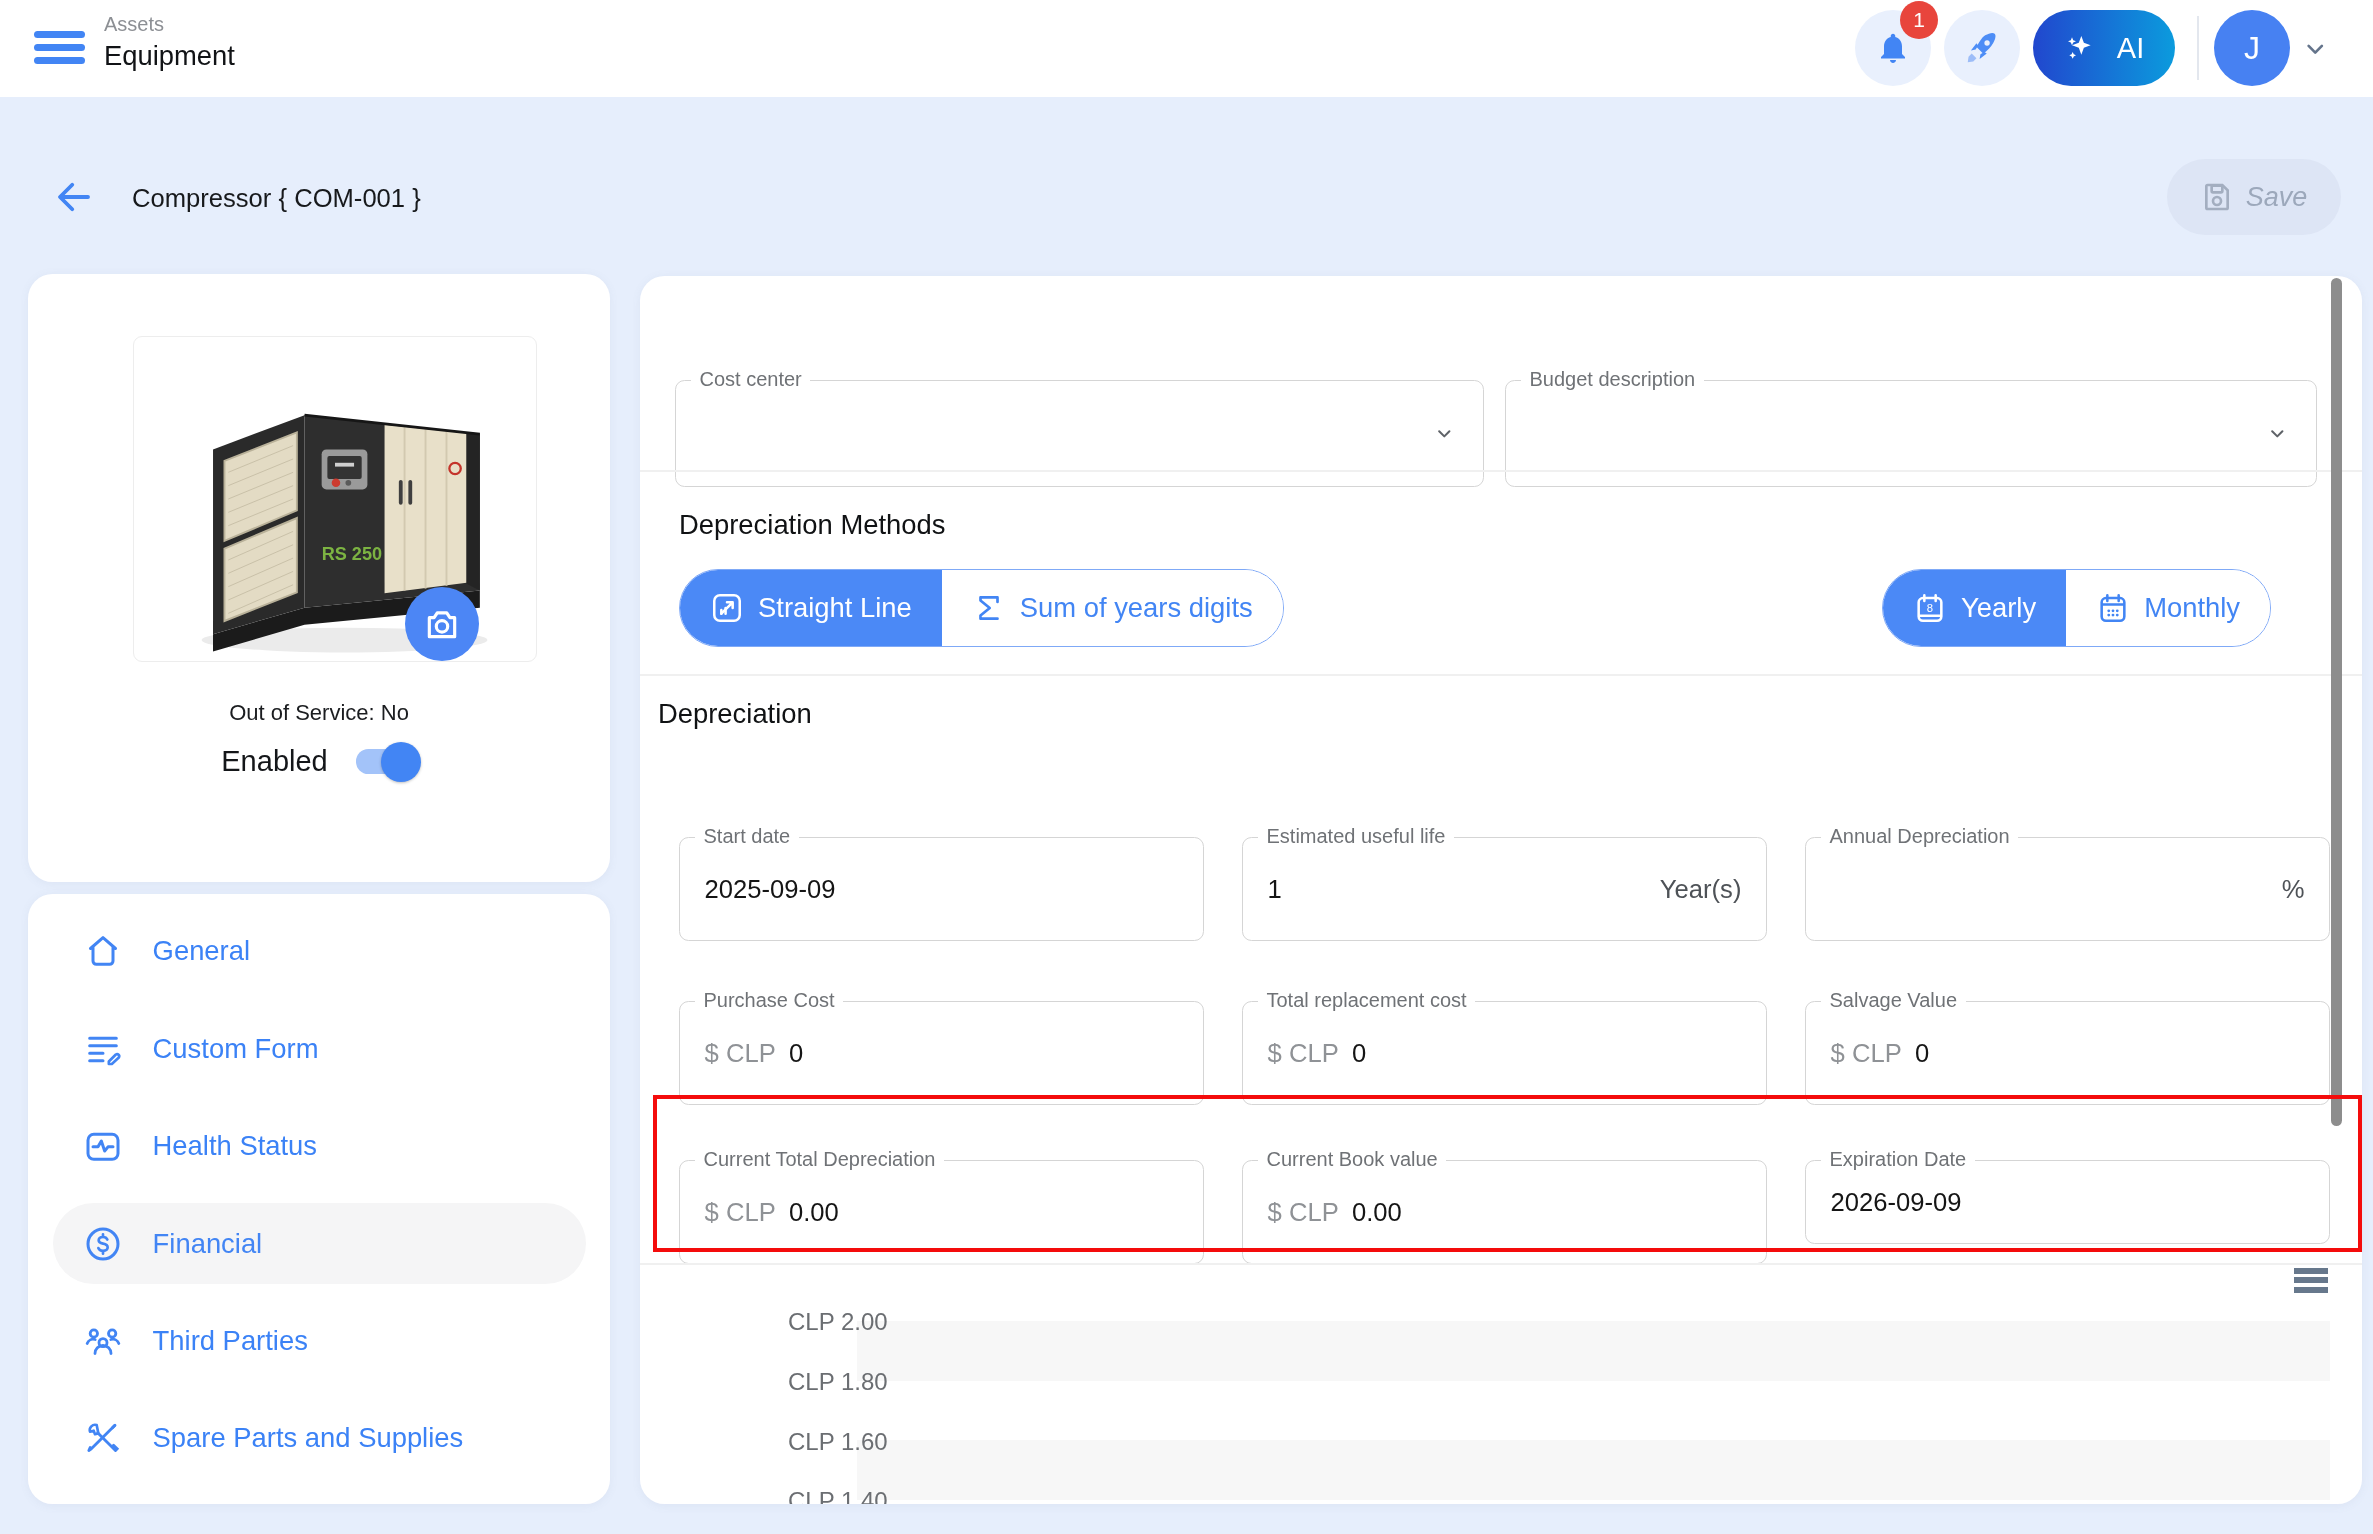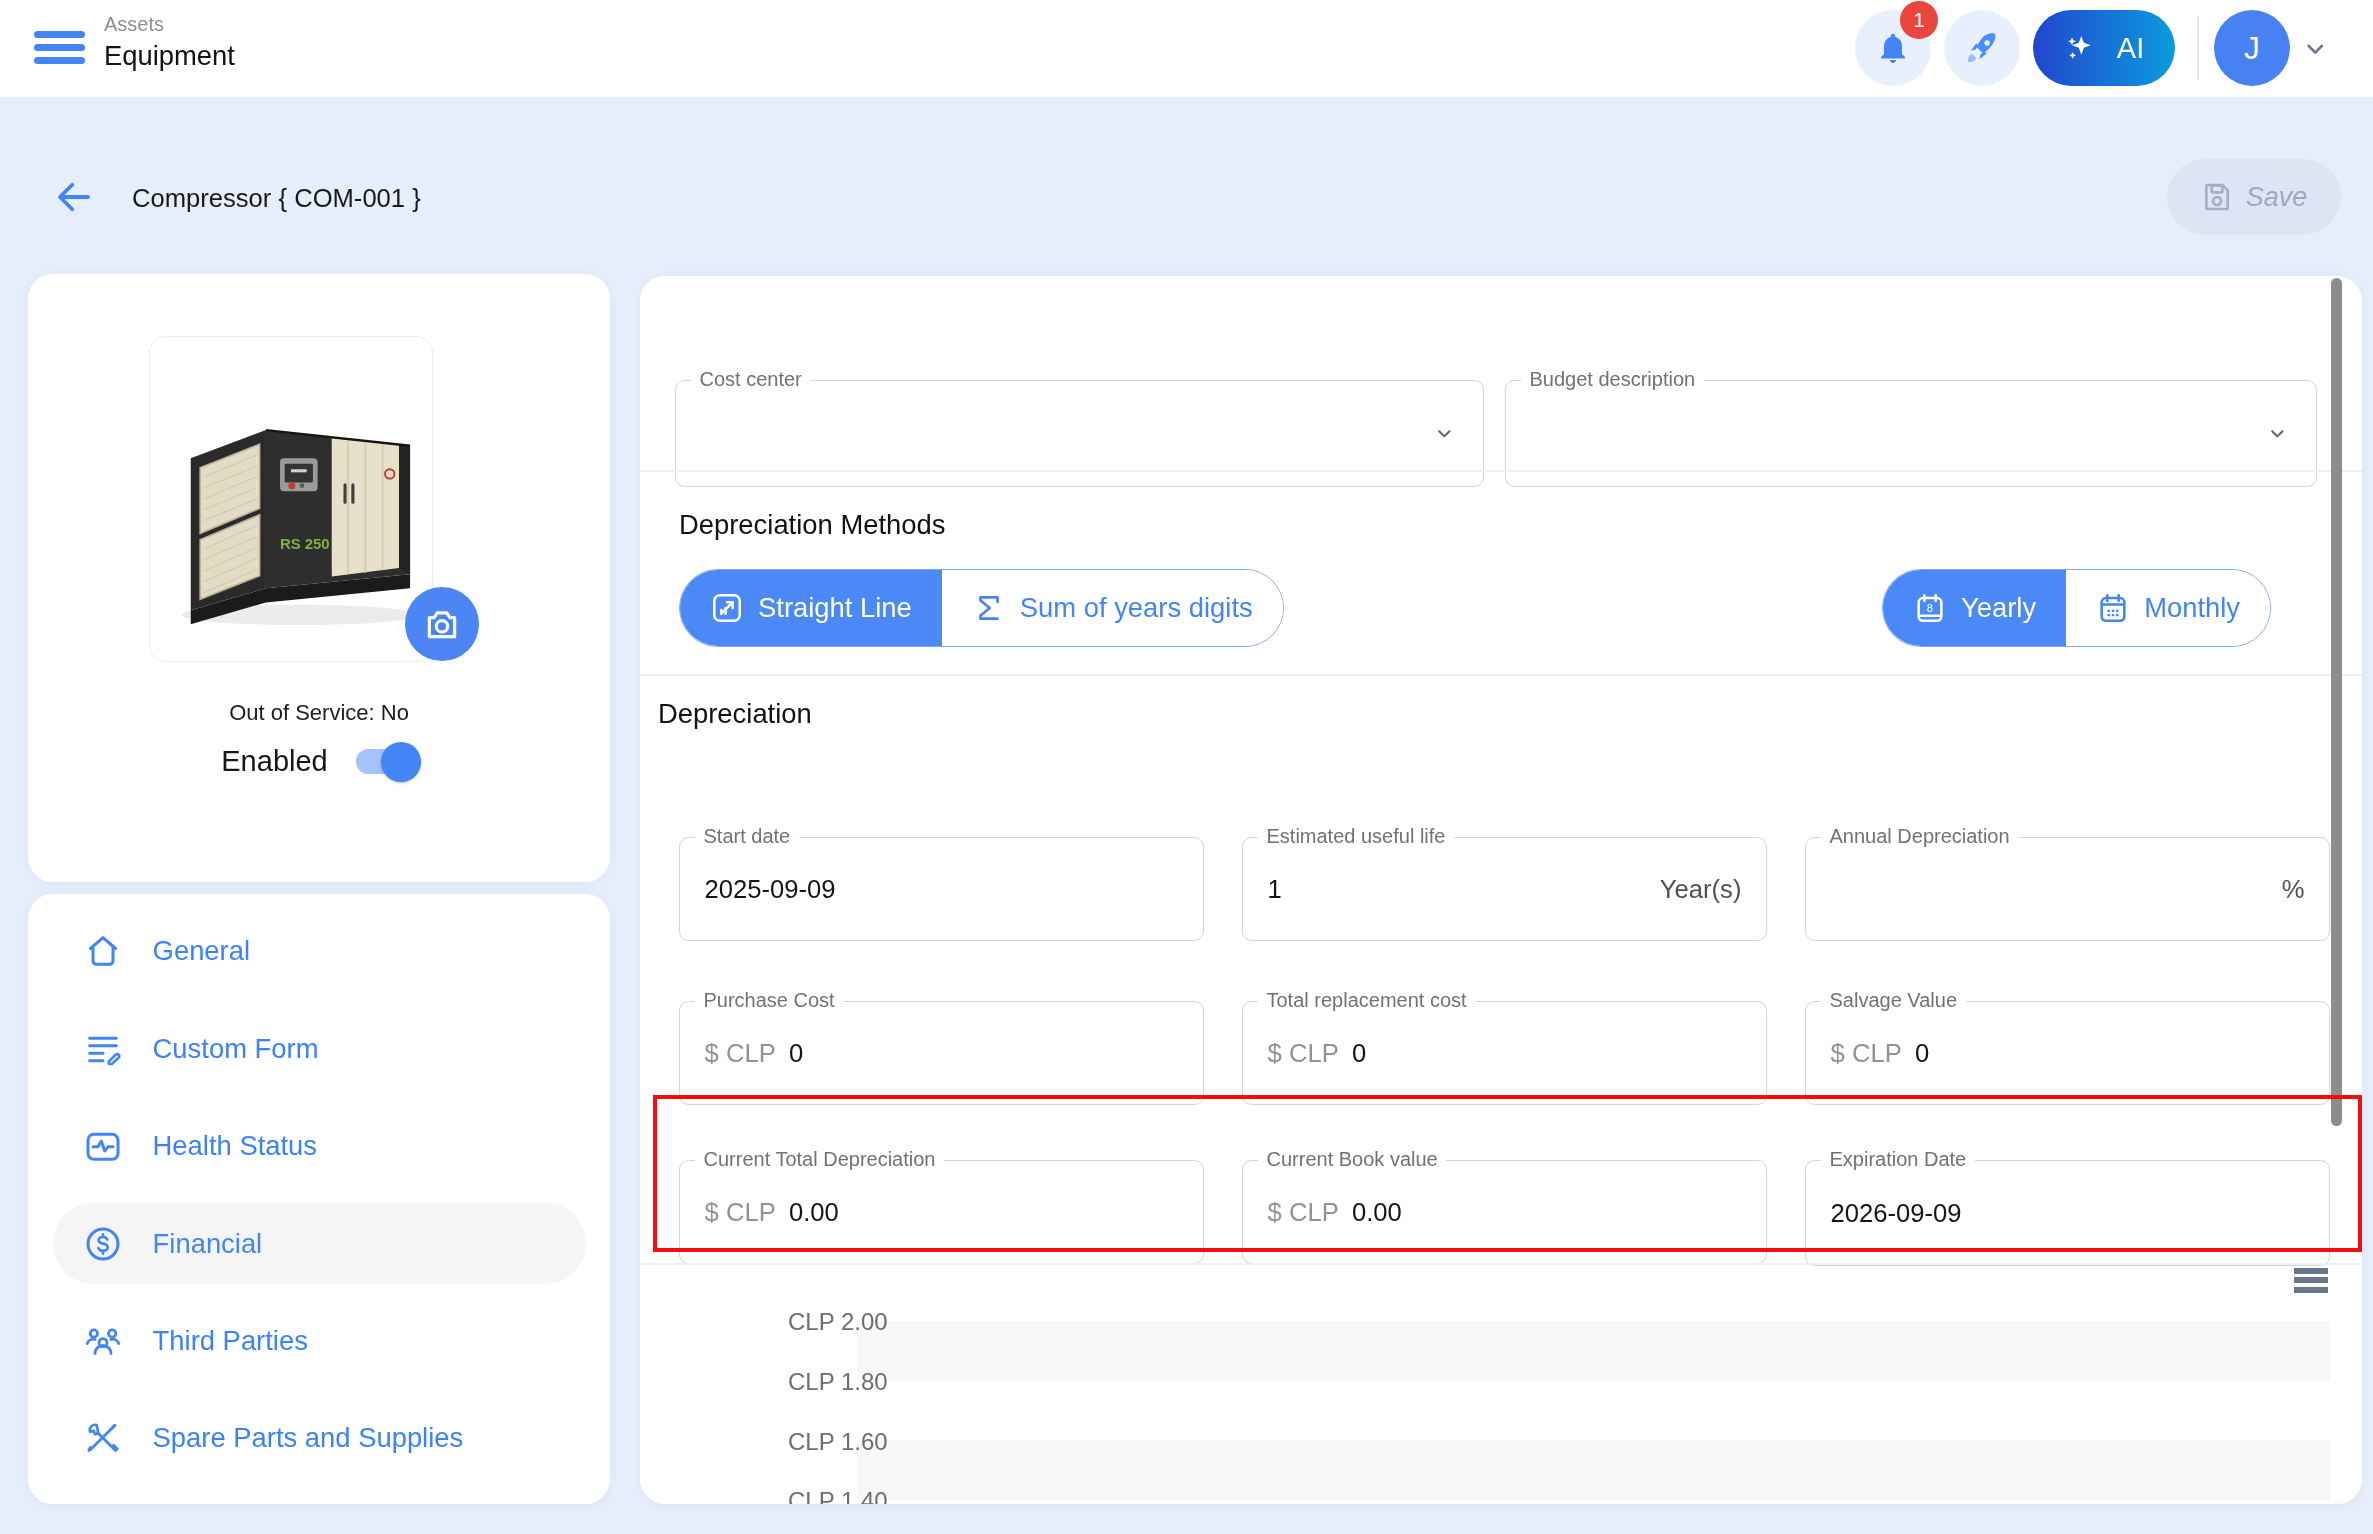--- a/index.html
+++ b/index.html
@@ -27,21 +27,21 @@
   #page-title { left:132px; top:184px; font-size:25.6px; font-weight:500; color:#17191c; }
   #save-btn { left:2167px; top:159px; width:174px; height:76px; border-radius:38px; background:#dde5f5; color:#9ca8bb; font-size:27px; display:flex; align-items:center; justify-content:center; gap:13.2px;font-style:italic; }
 
   
   .card { position:absolute; background:#fff; border-radius:24.6px; box-shadow:0 1.9px 9.5px rgba(100,116,139,.07); }
   #profile-card { left:28px; top:274px; width:582px; height:608px; }
   #nav-card { left:28px; top:894px; width:582px; height:610px; }
   #main-card { left:640px; top:276px; width:1722px; height:1228px; overflow:hidden; }
 
   
-  #img-box { left:121px; top:62px; width:284px; height:326px; border:1.9px solid #ededed; border-radius:17px; background:#fff; overflow:hidden; }
+  #img-box { left:105px; top:62px; width:404px; height:326px; border:1.9px solid #ededed; border-radius:9px; background:#fff; overflow:hidden; }
   #camera-btn { left:377px; top:313px; width:74px; height:74px; border-radius:50%; background:#4c86f5; display:flex; align-items:center; justify-content:center; z-index:2; }
   #oos { left:0; top:426px; width:582px; text-align:center; font-size:22px; color:#1b1d20; }
   #enabled-row { left:0; top:471px; width:582px; display:flex; align-items:center; justify-content:center; gap:28px; }
   #enabled-row .lbl { font-size:29px; color:#141619; }
   #switch { position:relative; width:61px; height:24.6px; border-radius:12.3px; background:#a3c3f9; }
   #switch .knob { position:absolute; right:-3.8px; top:-7.6px; width:40px; height:40px; border-radius:50%; background:#4285f4; box-shadow:0 0.9px 2.8px rgba(0,0,0,.25); }
 
   
   .nav-item { position:absolute; left:24.6px; width:533px; height:81px; display:flex; align-items:center; gap:30px; padding-left:30px; border-radius:41px; }
   .nav-item .txt { font-size:27.4px; color:#3b82f6; }
@@ -363,21 +363,21 @@
         <span>0.00</span>
       </div>
     </div>
     <div class="mfield" style="left:602px; top:840px; width:525px; height:104px;">
       <span class="flabel">Current Book value</span>
       <div class="fval">
         <span class="prefix">$ CLP</span>
         <span>0.00</span>
       </div>
     </div>
-    <div class="mfield" style="left:1165px; top:840px; width:525px; height:106px;">
+    <div class="mfield" style="left:1165px; top:840px; width:525px; height:84px;">
       <span class="flabel">Expiration Date</span>
       <div class="fval">
           <span>2026-09-09</span>
         </div>
     </div>
 
     <div class="divider" style="top:987px;"></div>
 
     <div id="chart-menu">
         <i></i>

